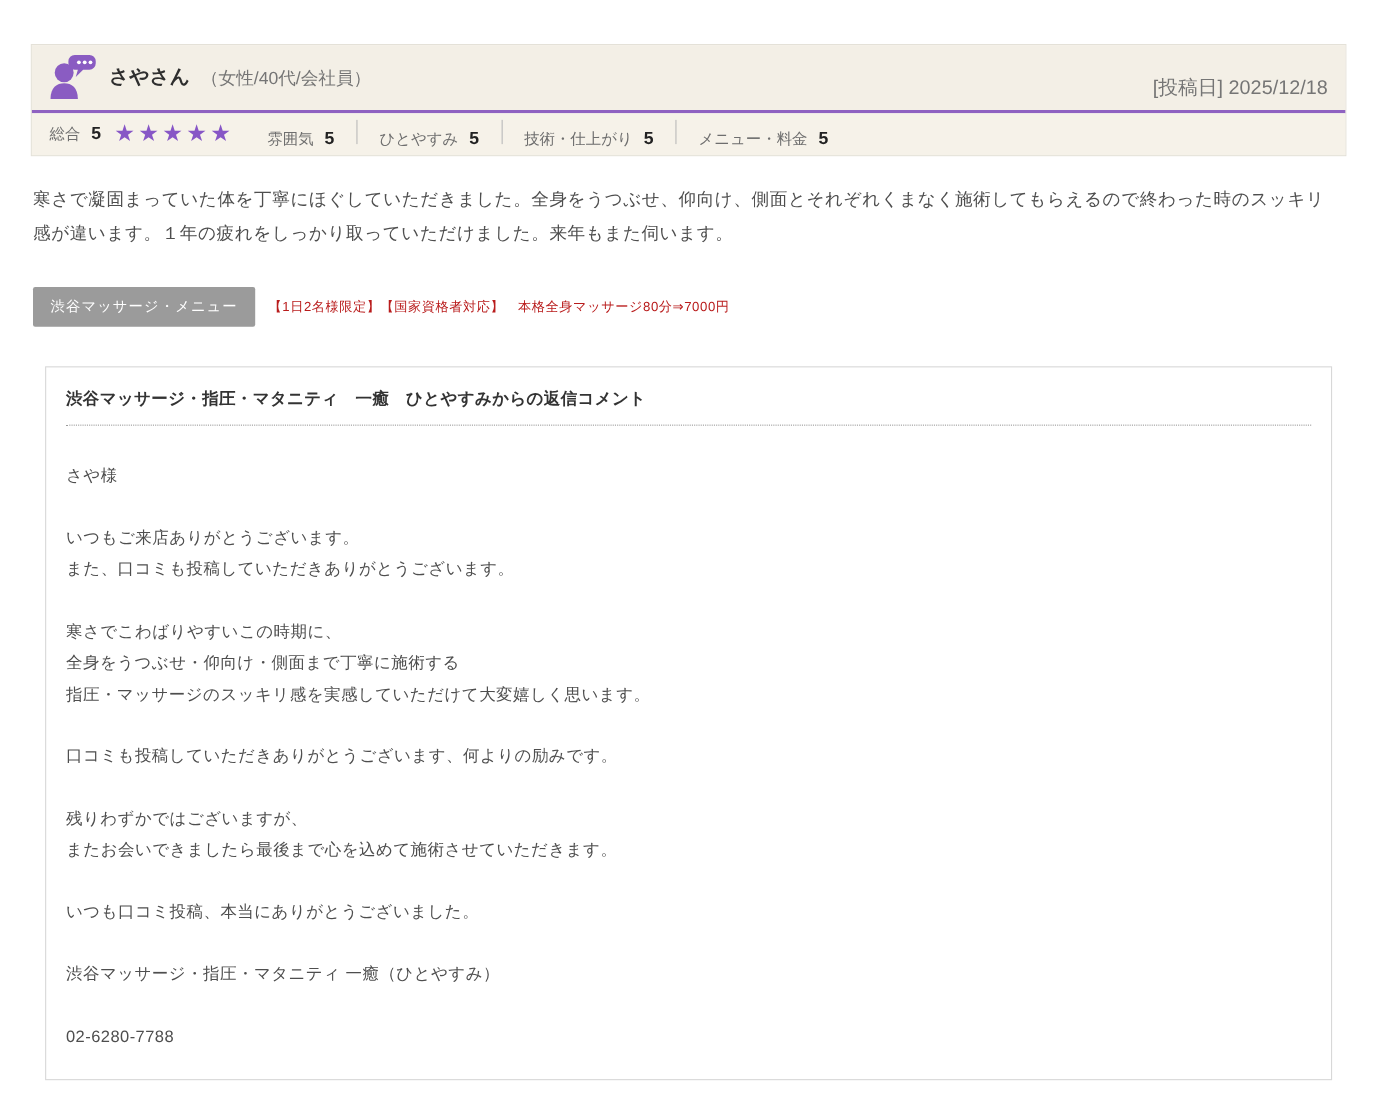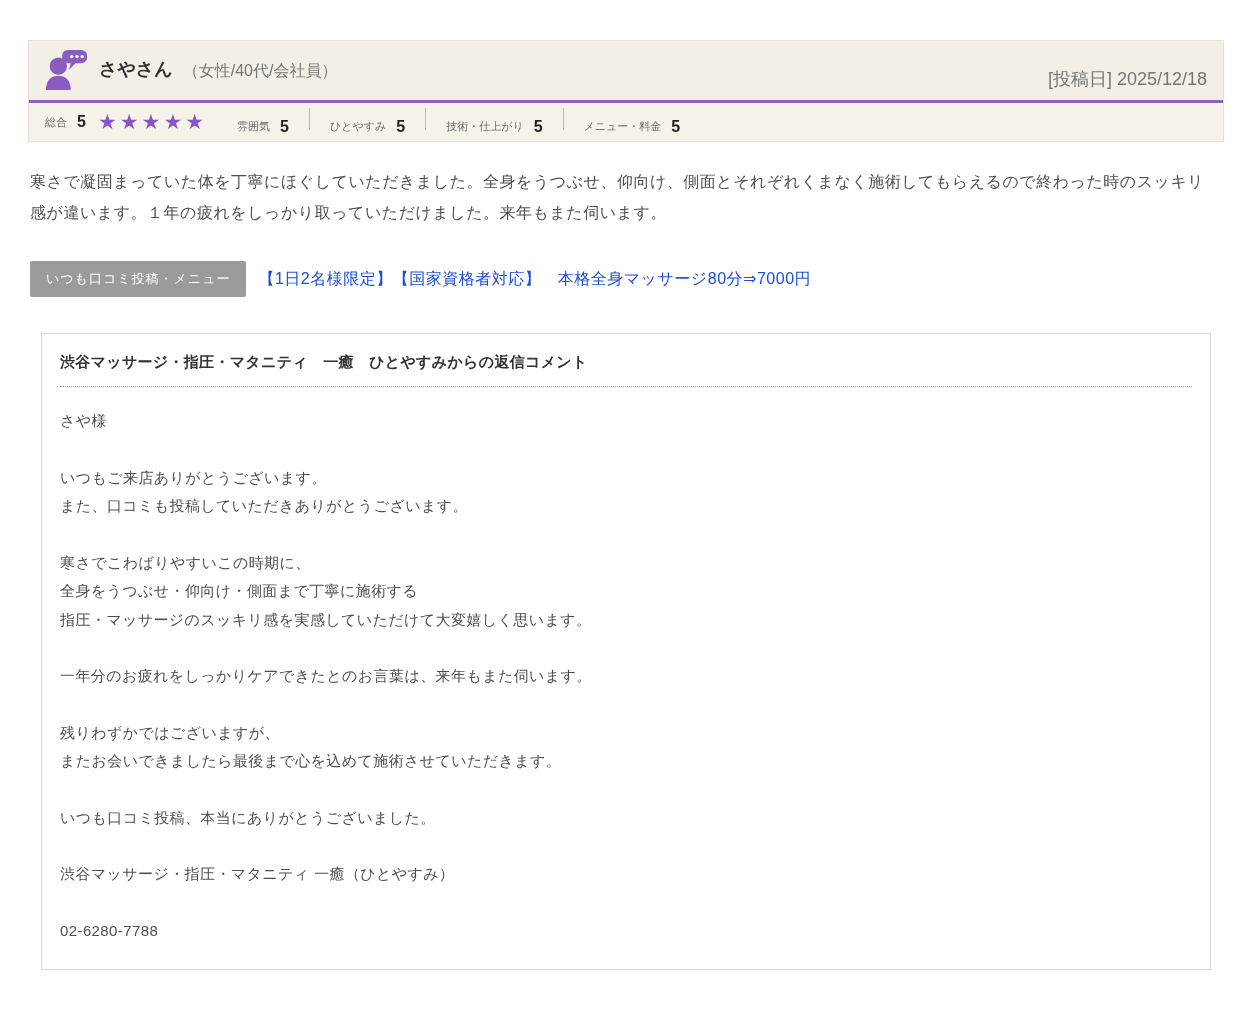--- a/index.html
+++ b/index.html
@@ -66,21 +66,21 @@
     padding: 7px 16px;
     height: 38px;
     white-space: nowrap;
   }
   .overall {
     display: flex;
     align-items: center;
     margin-right: 30px;
   }
   .r-label {
-    font-size: 11px;
+    font-size: 14px;
     color: #6e6e6e;
     margin-right: 10px;
   }
   .r-value {
     font-size: 16px;
     font-weight: bold;
     color: #222;
   }
   .stars {
     font-size: 21px;
@@ -136,22 +136,22 @@
     font-size: 14px;
     font-weight: bold;
     width: 92px;
     text-align: center;
     padding: 5px 0;
     border-radius: 15px;
     letter-spacing: 2px;
     margin-right: 10px;
   }
   .coupon-name {
-    font-size: 16px;
-    color: #1d4ed8;
+    font-size: 12px;
+    color: #b91c1c;
     margin-left: 12px;
     letter-spacing: 0.5px;
   }
 
   
   .reply-box {
     margin: 0 13px;
     border: 1px solid #d8d8d8;
     background: #ffffff;
     padding: 15px 18px 22px 18px;
@@ -167,21 +167,21 @@
     border-bottom: 1px dotted #9a9a9a;
   }
   .reply-body p {
     font-size: 15px;
     line-height: 1.9;
     color: #4e4e4e;
     margin: 28px 0;
     white-space: pre-line;
     letter-spacing: 0.4px;
   }
-  .reply-body p:first-child { margin-top: 20px; }
+  .reply-body p:first-child { margin-top: 32px; }
   .reply-body p:last-child { margin-bottom: 2px; }
 </style>
 </head>
 <body>
 
 <div class="page">
 
   <section class="review-card">
     <header class="review-header">
       <div class="user">
@@ -223,35 +223,35 @@
           </span><span class="v-divider"></span><span class="rating-item">
             <span class="r-label">メニュー・料金</span>
             <span class="r-value">5</span>
           </span></div>
     </div>
   </section>
 
   <p class="review-body">寒さで凝固まっていた体を丁寧にほぐしていただきました。全身をうつぶせ、仰向け、側面とそれぞれくまなく施術してもらえるので終わった時のスッキリ感が違います。１年の疲れをしっかり取っていただけました。来年もまた伺います。</p>
 
   <div class="coupon-row">
-    <span class="coupon-label">いつも口コミ投稿・メニュー</span>
+    <span class="coupon-label">渋谷マッサージ・メニュー</span>
     <span class="coupon-name">【1日2名様限定】【国家資格者対応】　本格全身マッサージ80分⇒7000円</span>
   </div>
 
   <section class="reply-box">
     <h3 class="reply-title">渋谷マッサージ・指圧・マタニティ　一癒　ひとやすみからの返信コメント</h3>
     <div class="reply-divider"></div>
     <div class="reply-body" id="reply-body">
         <p>さや様</p>
         <p>いつもご来店ありがとうございます。
 また、口コミも投稿していただきありがとうございます。</p>
         <p>寒さでこわばりやすいこの時期に、
 全身をうつぶせ・仰向け・側面まで丁寧に施術する
 指圧・マッサージのスッキリ感を実感していただけて大変嬉しく思います。</p>
-        <p>一年分のお疲れをしっかりケアできたとのお言葉は、来年もまた伺います。</p>
+        <p>口コミも投稿していただきありがとうございます、何よりの励みです。</p>
         <p>残りわずかではございますが、
 またお会いできましたら最後まで心を込めて施術させていただきます。</p>
         <p>いつも口コミ投稿、本当にありがとうございました。</p>
         <p>渋谷マッサージ・指圧・マタニティ 一癒（ひとやすみ）</p>
         <p>02-6280-7788</p>
       </div>
   </section>
 
 </div>
 

